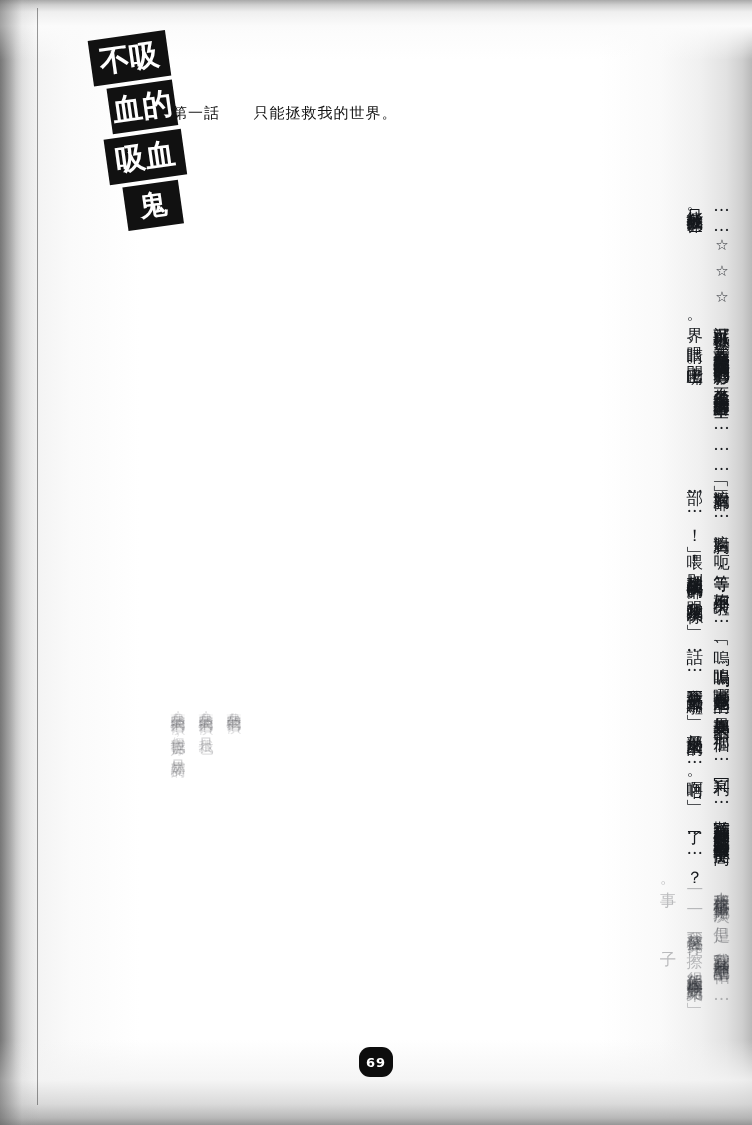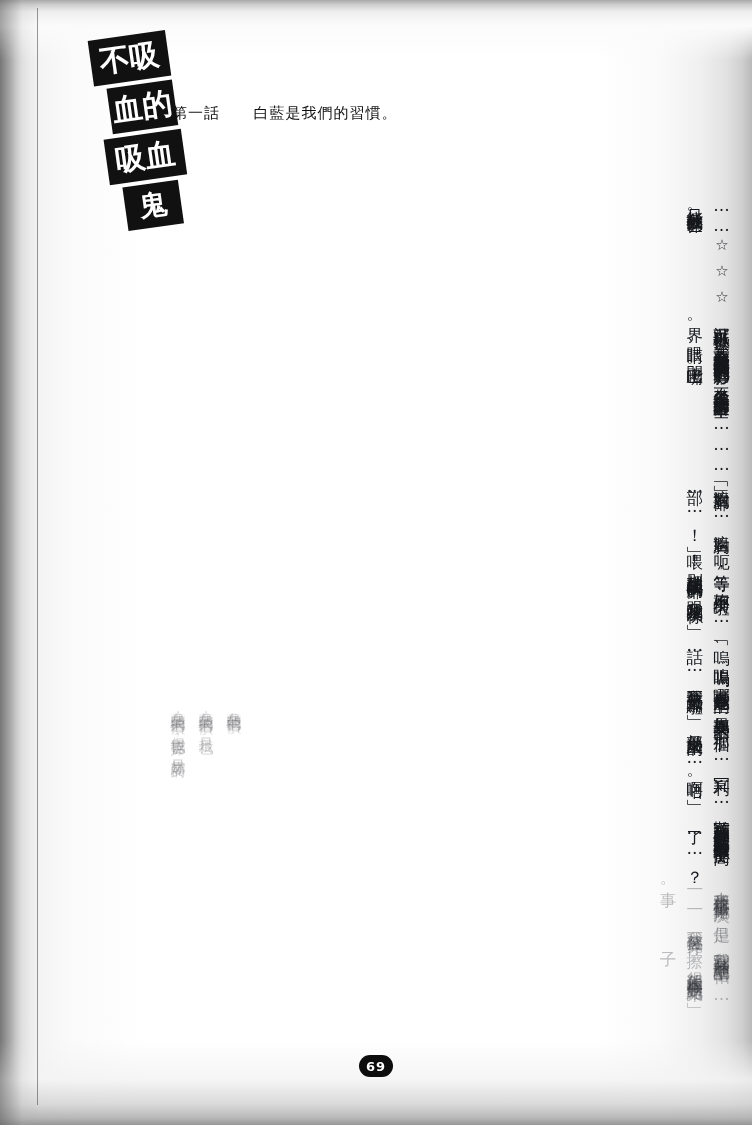--- a/index.html
+++ b/index.html
@@ -132,21 +132,21 @@
     color: #2a2d33;
   }
 
   
   .page-no {
     position: absolute;
     left: 50%;
     transform: translateX(-50%);
     bottom: 48px;
     width: 34px;
-    height: 22px;
+    height: 30px;
     border-radius: 11px;
     background: #0d0d0d;
     color: #fff;
     font-family: "DejaVu Sans", "Liberation Sans", sans-serif;
     font-size: 13px;
     font-weight: bold;
     display: flex;
     align-items: center;
     justify-content: center;
     letter-spacing: 1px;
@@ -178,21 +178,21 @@
   <div class="logo">
     <div class="logo-box logo-l1">不吸</div>
     <div class="logo-box logo-l2">血的</div>
     <div class="logo-box logo-l3">吸血</div>
     <div class="logo-box logo-l4">鬼</div>
   </div>
 
   <div class="chapter-head">
     <span>第一話</span>
     <span class="sep"></span>
-    <span>白藍是我們的習慣。</span>
+    <span>只能拯救我的世界。</span>
   </div>
 
   <div class="body-text">
     <div class="col">……只能拯救我的世界。</div>
     <div class="col stars">☆☆☆</div>
     <div class="col">沉默可以拯救世界。</div>
     <div class="col">我看著為這個話題拚死拚活的冥利她們的背影，不禁為了這場失敗的計畫而垂下眼睛、閉上嘴巴。</div>
     <div class="col">「…………」</div>
     <div class="col">「這對胸部……這對胸部……！」</div>
     <div class="col">「呃，等等，妳不用哭啦……喂！別想趁亂摸我的胸部！跟我又沒關係！」</div>

